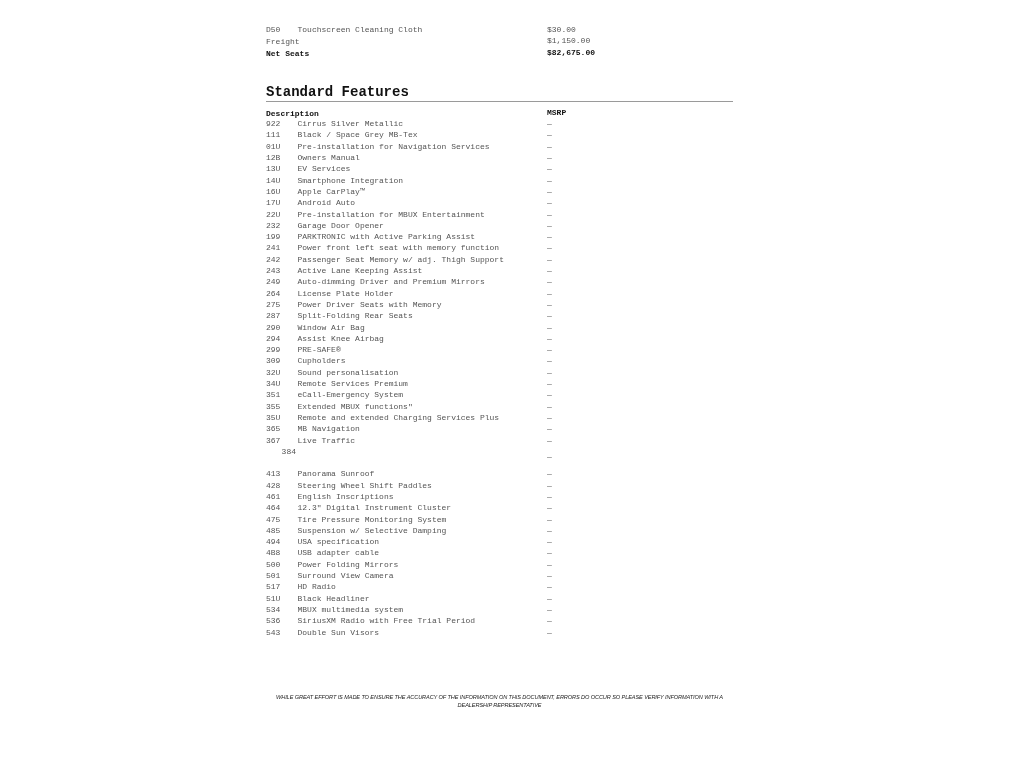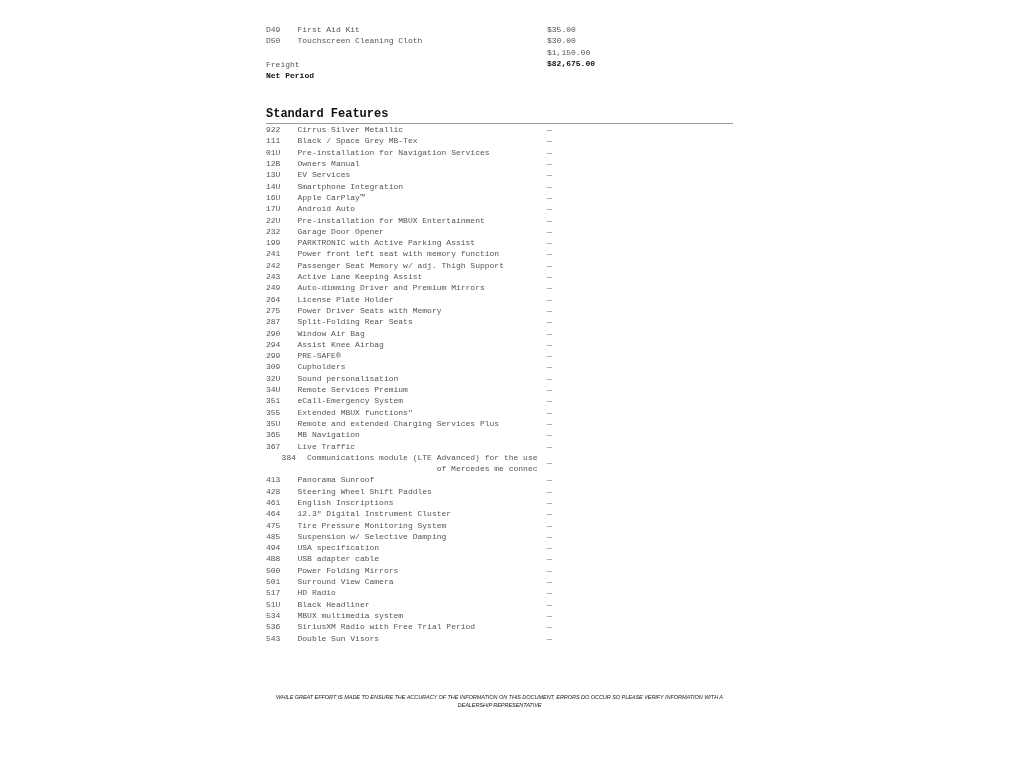--- a/index.html
+++ b/index.html
@@ -51,33 +51,33 @@
       position: absolute;
       left: 281px;
       top: 0;
     }
     .row.tall .price {
       top: 5.6px;
     }
     .label-full {
       position: absolute;
       left: 0;
-      top: 12px;
+      top: 1px;
     }
     .bold {
       font-weight: bold;
       color: #111111;
     }
     .section-title {
-      margin-top: 39px;
+      margin-top: 28px;
       height: 12px;
       line-height: 12px;
       font-weight: bold;
       color: #111111;
-      font-size: 12px;
+      font-size: 14px;
     }
     .divider {
       margin-top: 3px;
       height: 1px;
       background: #9a9a9a;
       width: 467px;
     }
     .table-head {
       margin-top: 5px;
     }
@@ -95,42 +95,41 @@
       letter-spacing: -0.1px;
     }
   </style>
 </head>
 <body>
 
 <div class="page">
 
   <div>
     <div class="row">
-      <span class="code">D49</span>
-      <span class="desc nowrap">First Aid Kit</span>
-      <span class="price">$35.00</span>
-    </div>
-    <div class="row">
       <span class="code">D50</span>
       <span class="desc nowrap">Touchscreen Cleaning Cloth</span>
       <span class="price">$30.00</span>
     </div>
     <div class="row">
       <span class="label-full">Freight</span>
       <span class="price">$1,150.00</span>
     </div>
     <div class="row bold">
-      <span class="label-full">Net Period</span>
+      <span class="label-full">Net Seats</span>
       <span class="price">$82,675.00</span>
     </div>
   </div>
 
   <div class="section-title">Standard Features</div>
   <div class="divider"></div>
 
+  <div class="row bold table-head">
+    <span class="label-full">Description</span>
+    <span class="price">MSRP</span>
+  </div>
 
   <div id="features-list">
       <div class="row">
         <span class="code">922</span>
         <span class="desc nowrap">Cirrus Silver Metallic</span>
         <span class="price">—</span>
       </div>
       <div class="row">
         <span class="code">111</span>
         <span class="desc nowrap">Black / Space Grey MB-Tex</span>
@@ -266,21 +265,20 @@
         <span class="desc nowrap">MB Navigation</span>
         <span class="price">—</span>
       </div>
       <div class="row">
         <span class="code">367</span>
         <span class="desc nowrap">Live Traffic</span>
         <span class="price">—</span>
       </div>
       <div class="row tall">
         <span class="code">384</span>
-        <span class="desc">Communications module (LTE Advanced) for the use of Mercedes me connec</span>
         <span class="price">—</span>
       </div>
       <div class="row">
         <span class="code">413</span>
         <span class="desc nowrap">Panorama Sunroof</span>
         <span class="price">—</span>
       </div>
       <div class="row">
         <span class="code">428</span>
         <span class="desc nowrap">Steering Wheel Shift Paddles</span>

